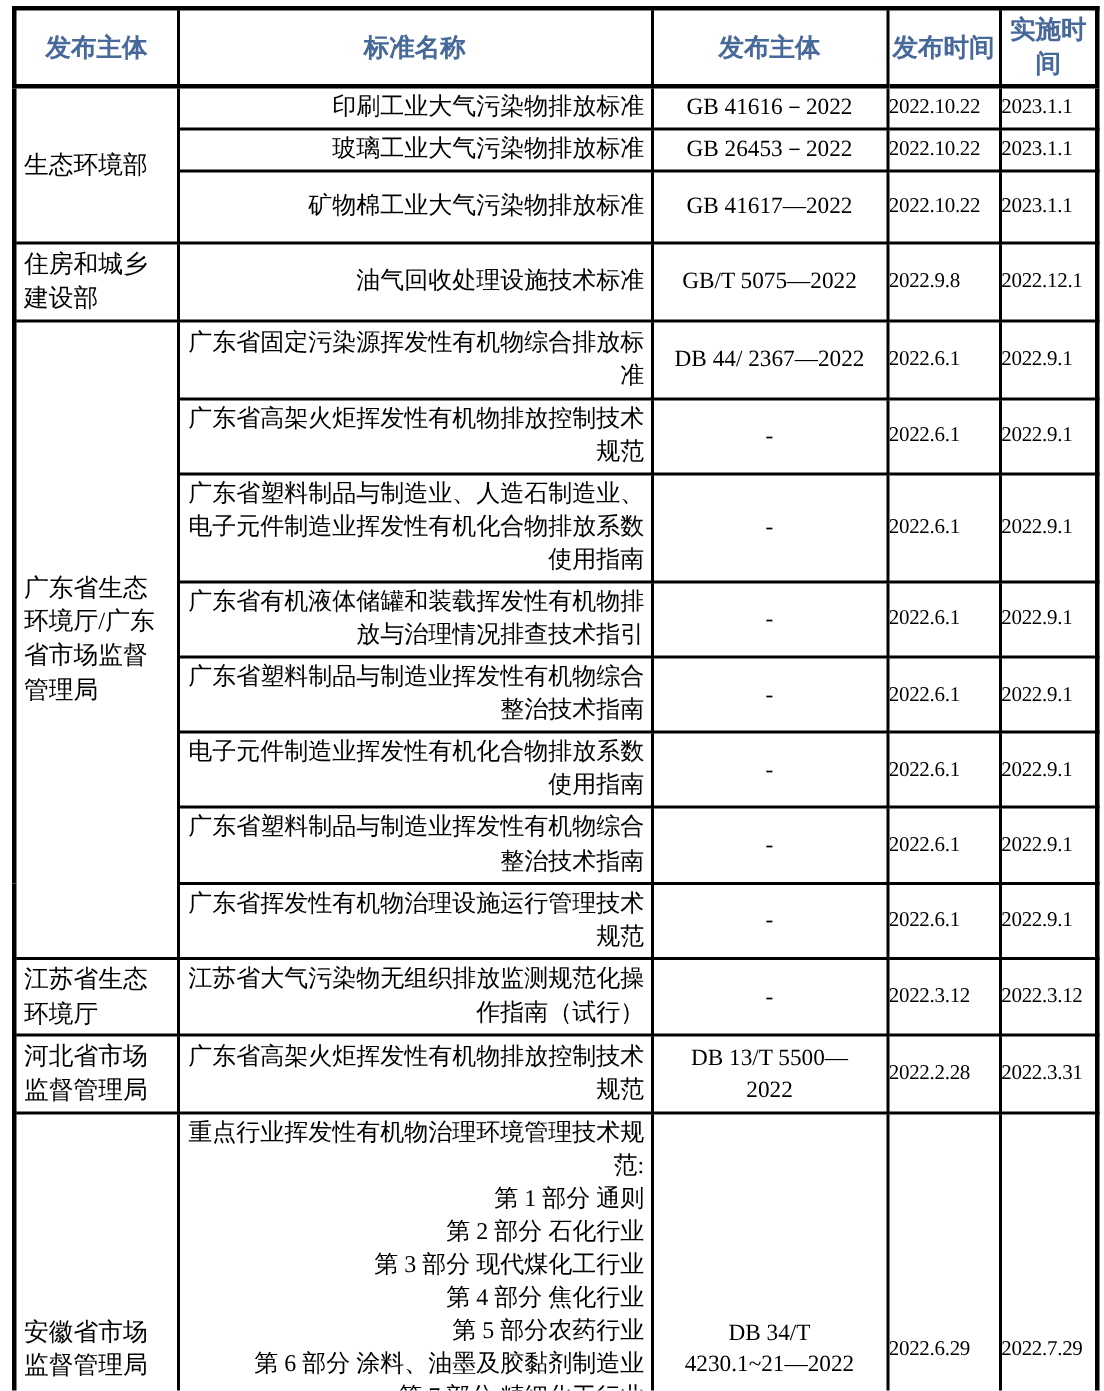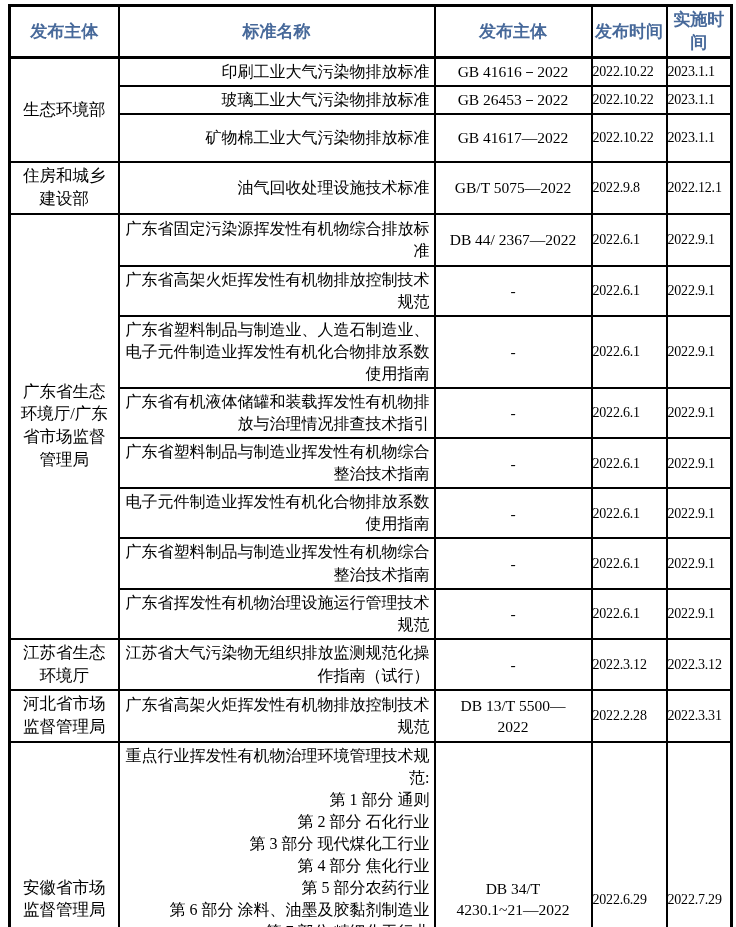--- a/index.html
+++ b/index.html
@@ -35,21 +35,20 @@
   }
   thead th{
     color:var(--header-text);
     font-weight:bold;
     font-size:17px;
     text-align:center;
     padding:1px 2px;
     border-bottom:3px solid var(--border);
   }
   td.pub{
-    text-align:center;
     padding:2px 5px;
     font-size:16.5px;
   }
   td.name{
     text-align:right;
     padding:2px 4px 2px 6px;
     white-space:pre-line;
   }
   td.code{
     text-align:center;

